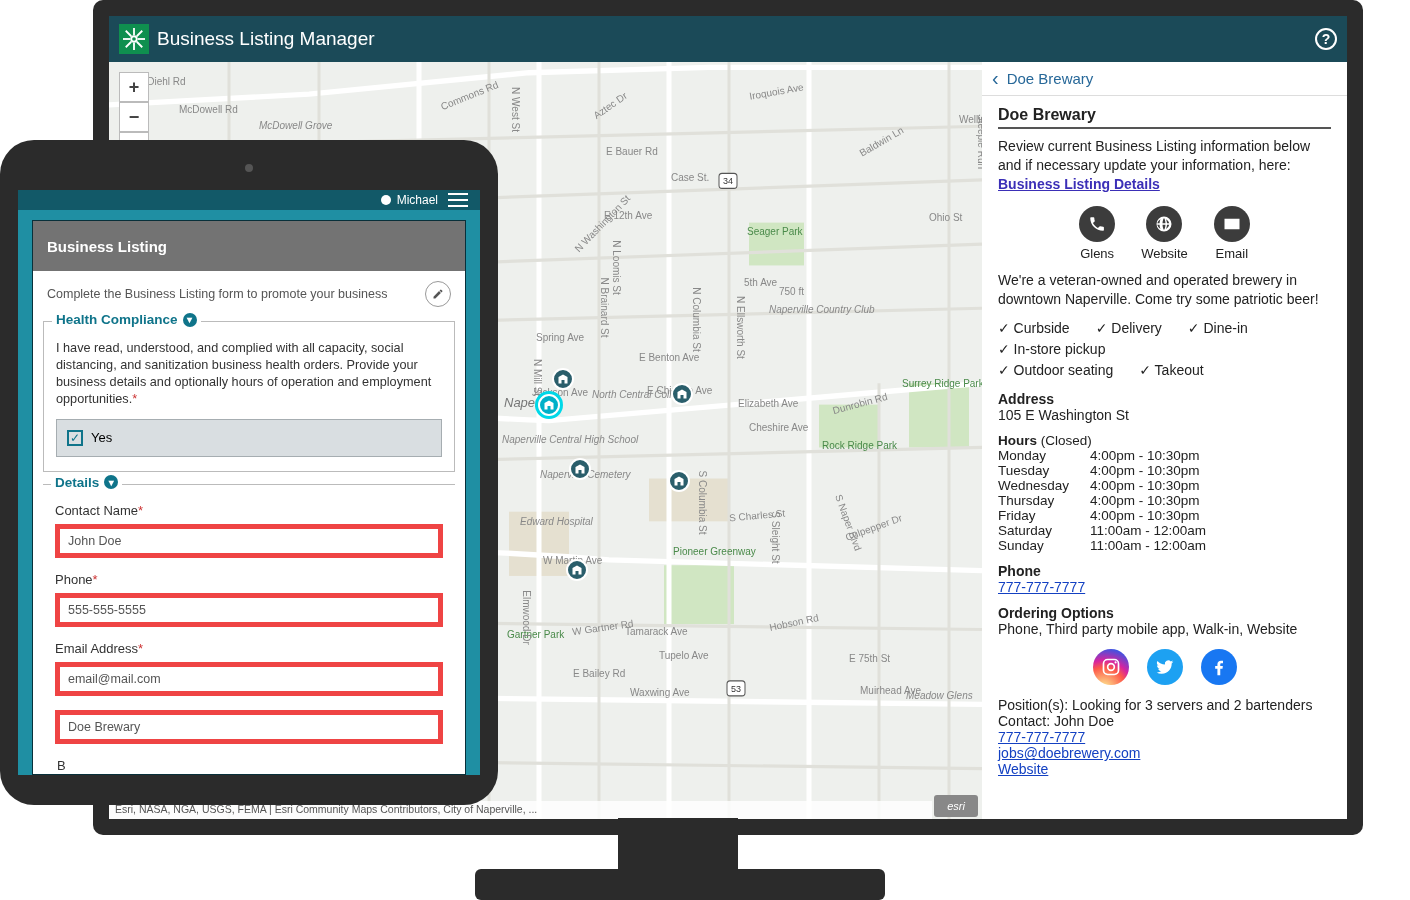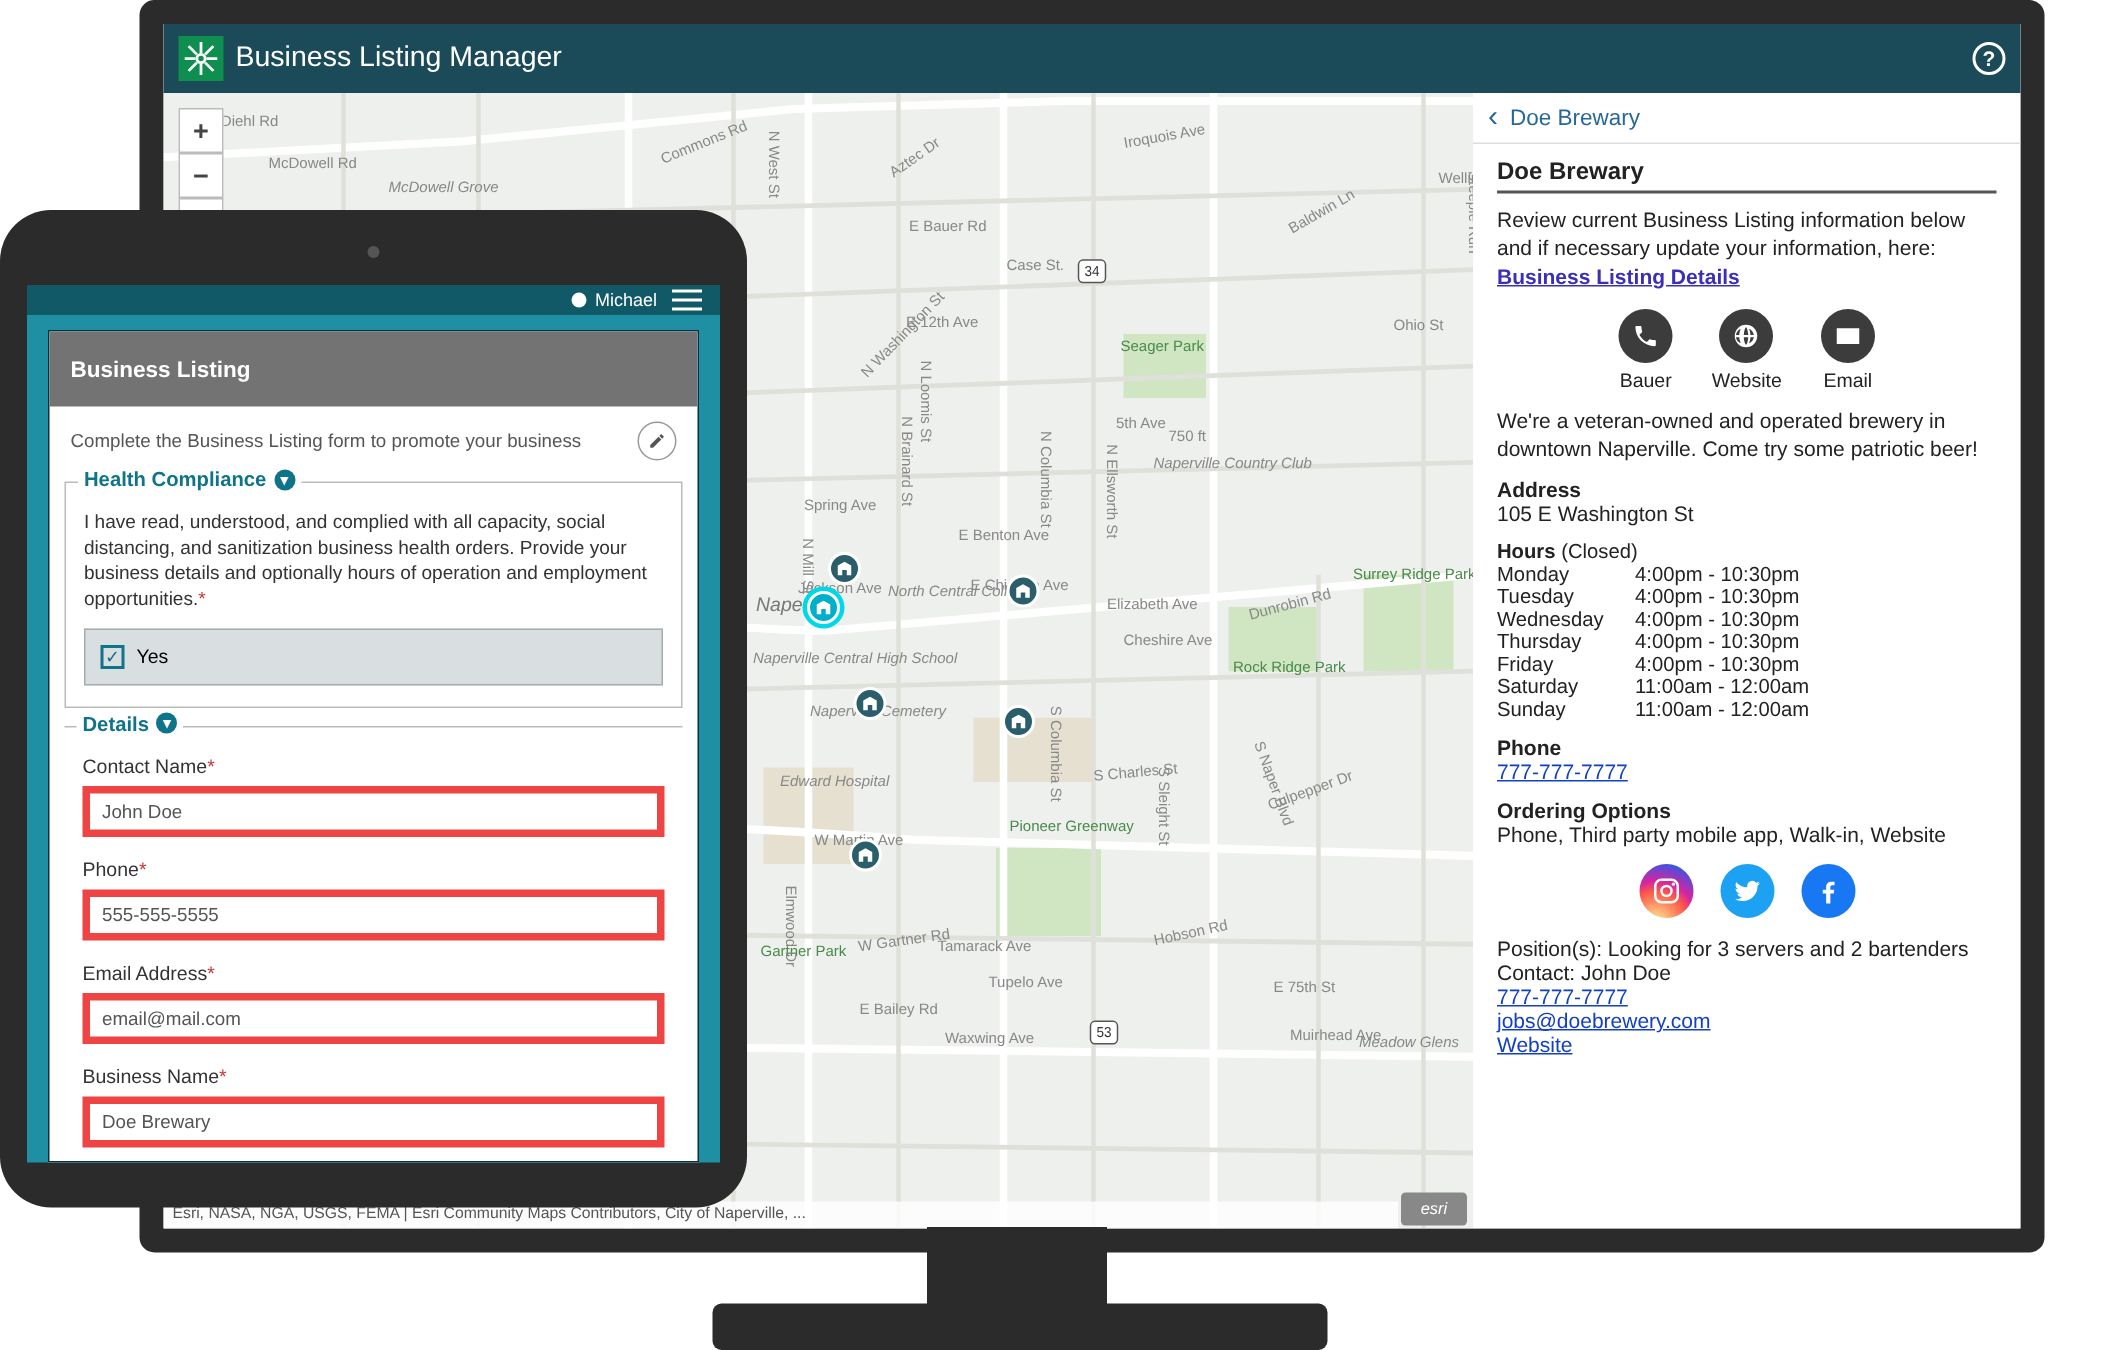--- a/index.html
+++ b/index.html
@@ -275,40 +275,52 @@
         <div class="review">
           <span>Review current Business Listing information below and if necessary update your information, here: </span><a href="#">Business Listing Details</a>
         </div>
         <div class="contact-icons">
           <div class="ci">
               <div class="circ">
                 <svg viewBox="0 0 24 24">
                   <path d="M6.6 10.8c1.5 2.9 3.7 5.1 6.6 6.6l2.2-2.2c.3-.3.7-.4 1-.2 1.2.4 2.5.6 3.8.6.6 0 1 .4 1 1V20c0 .6-.4 1-1 1C10.6 21 3 13.4 3 4c0-.6.4-1 1-1h3.4c.6 0 1 .4 1 1 0 1.3.2 2.6.6 3.8.1.3 0 .7-.2 1l-2.2 2z"></path>
                 </svg>
               </div>
-              <span>Bauer</span>
+              <span>Glens</span>
             </div>
           <div class="ci">
               <div class="circ">
                 <svg viewBox="0 0 24 24">
                   <path d="M12 2a10 10 0 100 20 10 10 0 000-20zm7 9h-3a16 16 0 00-1.3-5.5A8 8 0 0119 11zm-7-7c1 1.4 1.8 3.6 2 7h-4c.2-3.4 1-5.6 2-7zM7.3 5.5A16 16 0 006 11H3a8 8 0 014.3-5.5zM3 13h3a16 16 0 001.3 5.5A8 8 0 013 13zm9 7c-1-1.4-1.8-3.6-2-7h4c-.2 3.4-1 5.6-2 7zm2.7-1.5A16 16 0 0016 13h3a8 8 0 01-4.3 5.5z"></path>
                 </svg>
               </div>
               <span>Website</span>
             </div>
           <div class="ci">
               <div class="circ">
                 <svg viewBox="0 0 24 24">
                   <path d="M2 5h20v14H2zM4 7l8 5 8-5v2l-8 5-8-5z"></path>
                 </svg>
               </div>
               <span>Email</span>
             </div>
         </div>
         <div class="desc">We're a veteran-owned and operated brewery in downtown Naperville. Come try some patriotic beer!</div>
+        <div class="feat">
+          <div class="row">
+            <span>✓ Curbside</span>
+            <span>✓ Delivery</span>
+            <span>✓ Dine-in</span>
+            <span>✓ In-store pickup</span>
+          </div>
+          <div class="row">
+            <span>✓ Outdoor seating</span>
+            <span>✓ Takeout</span>
+          </div>
+        </div>
         <div class="sect">
           <div class="hd">Address</div>
           <div>105 E Washington St</div>
         </div>
         <div class="sect hours">
           <div><b>Hours</b><span> (Closed)</span></div>
           <div class="row">
               <span class="day">Monday</span>
               <span>4:00pm - 10:30pm</span>
             </div>
@@ -425,20 +437,19 @@
         </div>
         <div class="field">
           <label><span>Phone</span><span class="req">*</span></label>
           <input type="text" value="555-555-5555" style="">
         </div>
         <div class="field">
           <label><span>Email Address</span><span class="req">*</span></label>
           <input type="text" value="email@mail.com" style="">
         </div>
         <div class="field">
-          <label><span>Business Name</span><span class="req">*</span></label>
           <input type="text" value="Doe Brewary" style="">
         </div>
         <div class="cutoff">B</div>
       </div>
     </div>
   </div>
 </div>
 
 </body></html>

